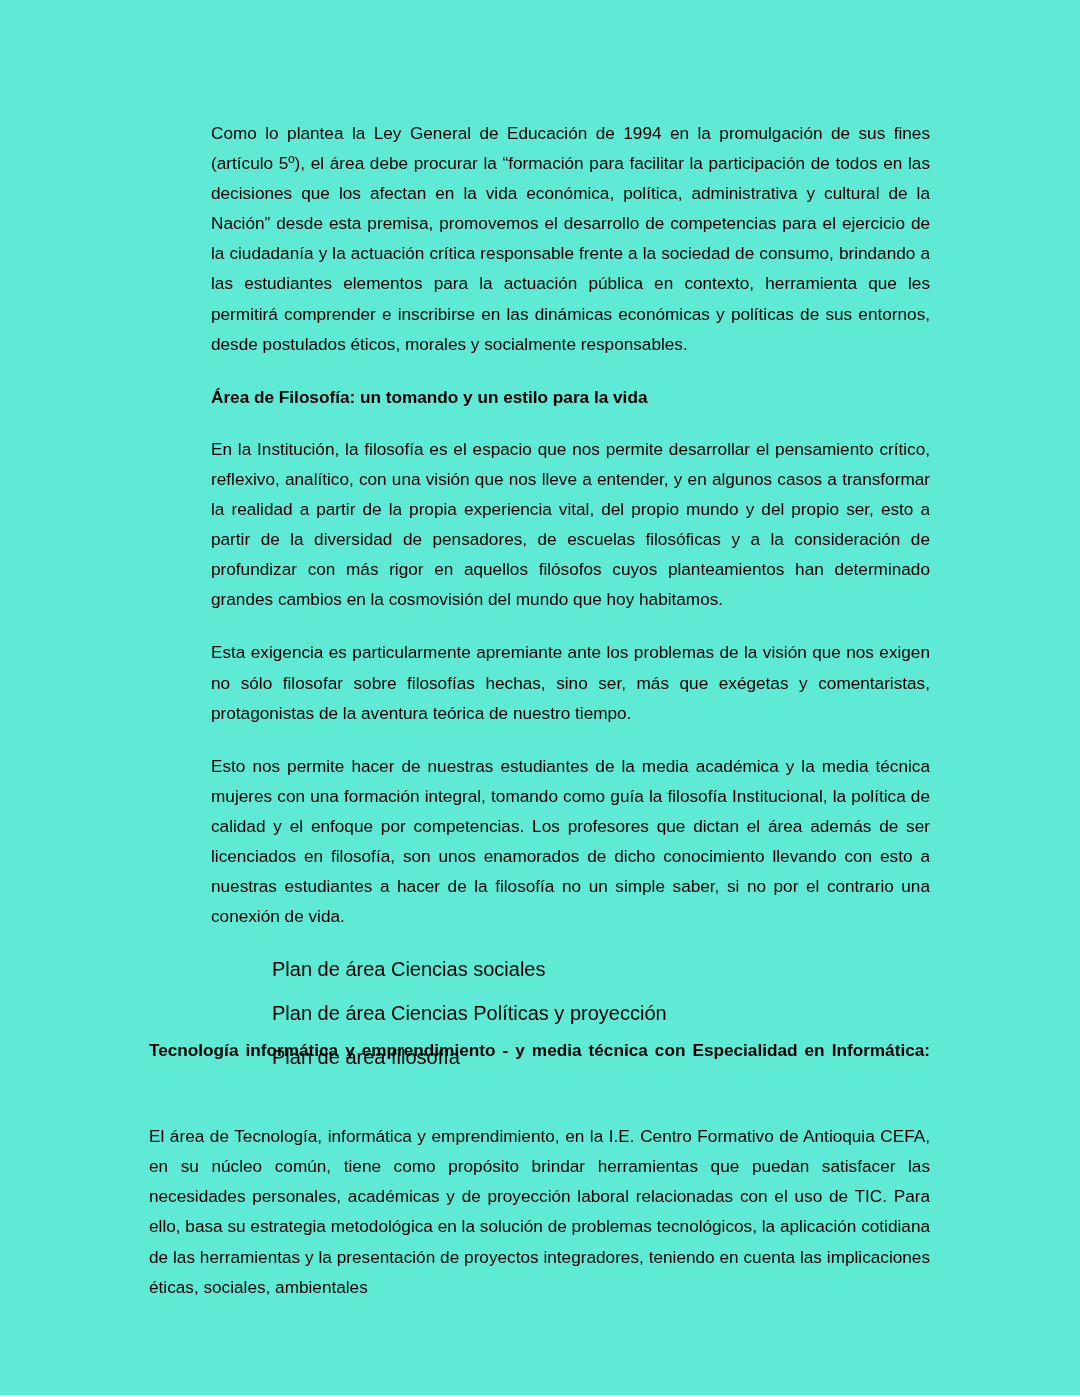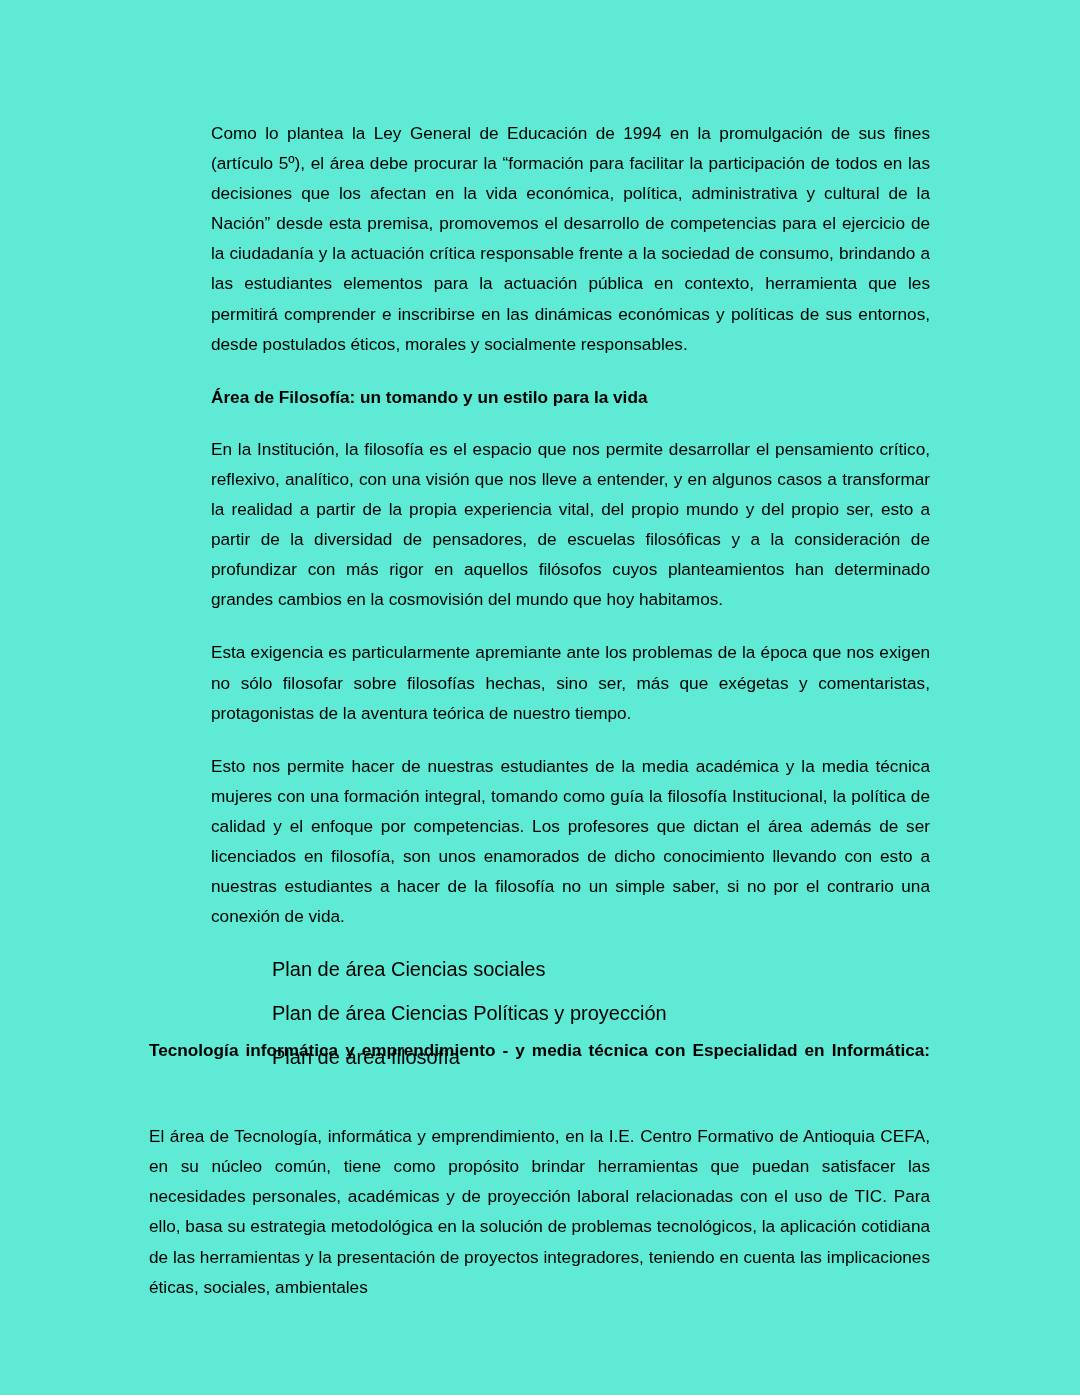--- a/index.html
+++ b/index.html
@@ -104,21 +104,21 @@
 <div class="page">
 
   <div class="section-upper">
 
     <p class="para">Como lo plantea la Ley General de Educación de 1994 en la promulgación de sus fines (artículo 5º), el área debe procurar la “formación para facilitar la participación de todos en las decisiones que los afectan en la vida económica, política, administrativa y cultural de la Nación” desde esta premisa, promovemos el desarrollo de competencias para el ejercicio de la ciudadanía y la actuación crítica responsable frente a la sociedad de consumo, brindando a las estudiantes elementos para la actuación pública en contexto, herramienta que les permitirá comprender e inscribirse en las dinámicas económicas y políticas de sus entornos, desde postulados éticos, morales y socialmente responsables.</p>
 
     <h2 class="heading">Área de Filosofía: un tomando y un estilo para la vida</h2>
 
     <p class="para">En la Institución, la filosofía es el espacio que nos permite desarrollar el pensamiento crítico, reflexivo, analítico, con una visión que nos lleve a entender, y en algunos casos a transformar la realidad a partir de la propia experiencia vital, del propio mundo y del propio ser, esto a partir de la diversidad de pensadores, de escuelas filosóficas y a la consideración de profundizar con más rigor en aquellos filósofos cuyos planteamientos han determinado grandes cambios en la cosmovisión del mundo que hoy habitamos.</p>
 
-    <p class="para">Esta exigencia es particularmente apremiante ante los problemas de la época que nos exigen no sólo filosofar sobre filosofías hechas, sino ser, más que exégetas y comentaristas, protagonistas de la aventura teórica de nuestro tiempo.</p>
+    <p class="para">Esta exigencia es particularmente apremiante ante los problemas de la visión que nos exigen no sólo filosofar sobre filosofías hechas, sino ser, más que exégetas y comentaristas, protagonistas de la aventura teórica de nuestro tiempo.</p>
 
     <p class="para">Esto nos permite hacer de nuestras estudiantes de la media académica y la media técnica mujeres con una formación integral, tomando como guía la filosofía Institucional, la política de calidad y el enfoque por competencias. Los profesores que dictan el área además de ser licenciados en filosofía, son unos enamorados de dicho conocimiento llevando con esto a nuestras estudiantes a hacer de la filosofía no un simple saber, si no por el contrario una conexión de vida.</p>
 
     <ul class="plan-list">
       <li>Plan de área Ciencias sociales</li>
       <li>Plan de área Ciencias Políticas y proyección</li>
       <li>Plan de área filosofía</li>
     </ul>
 
   </div>

